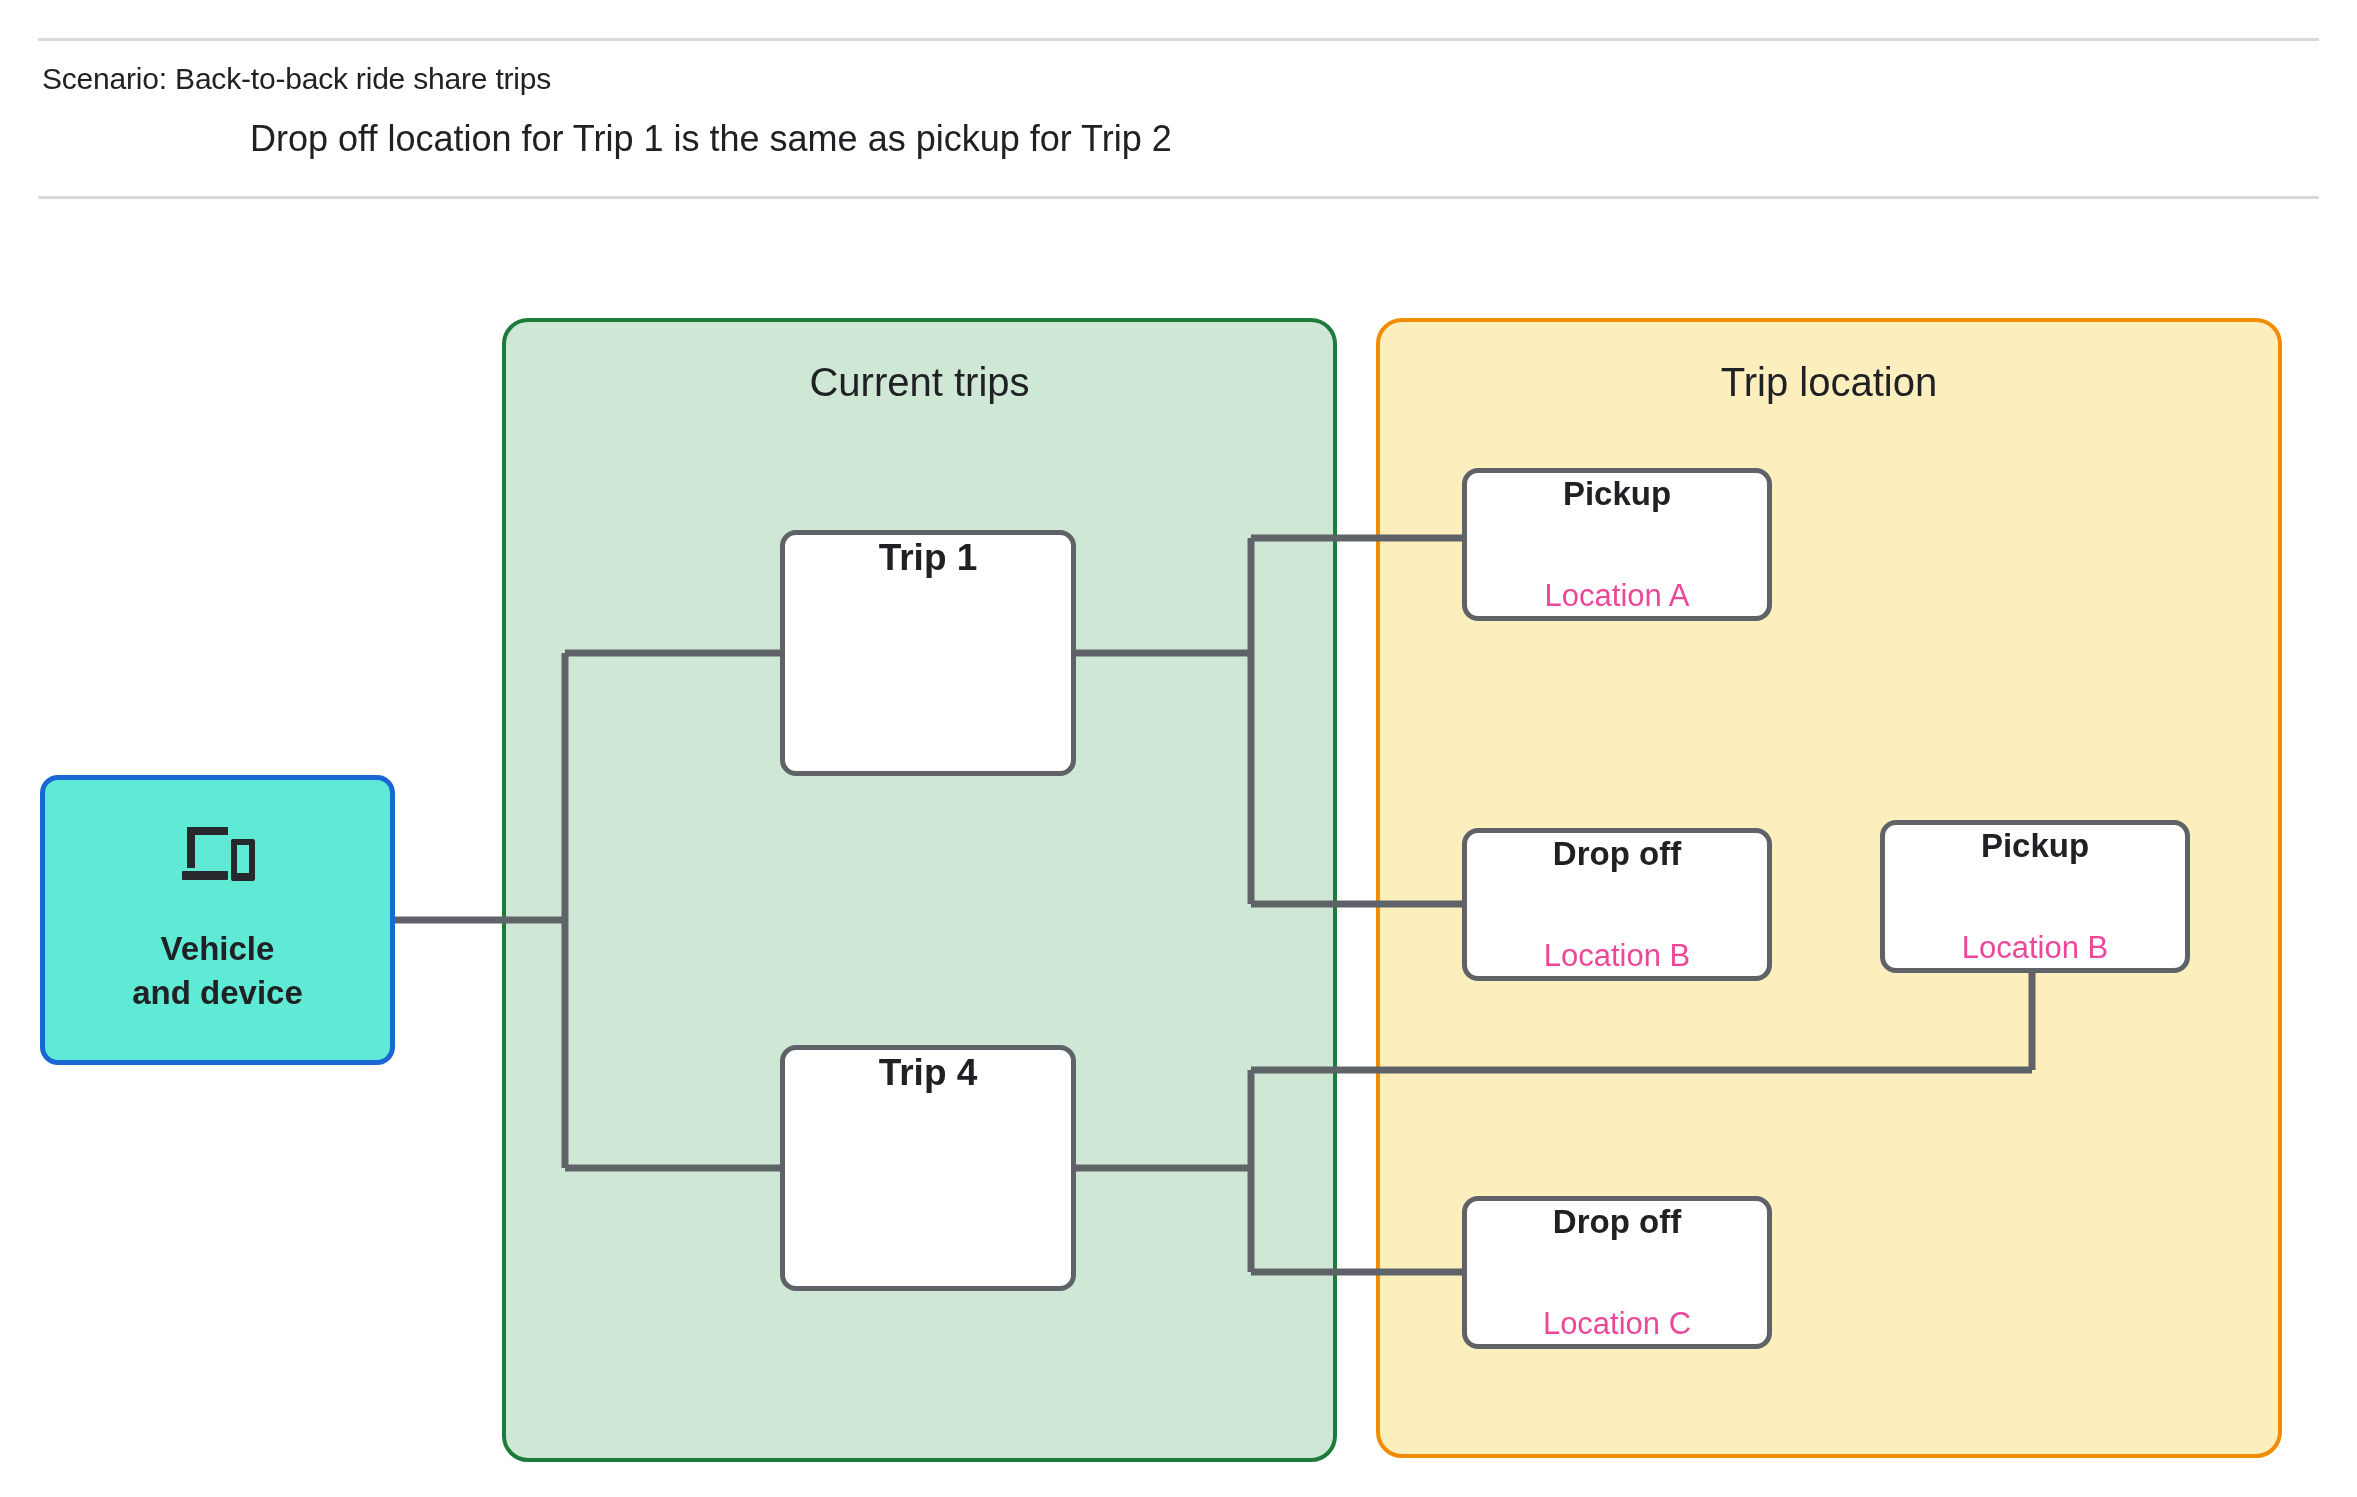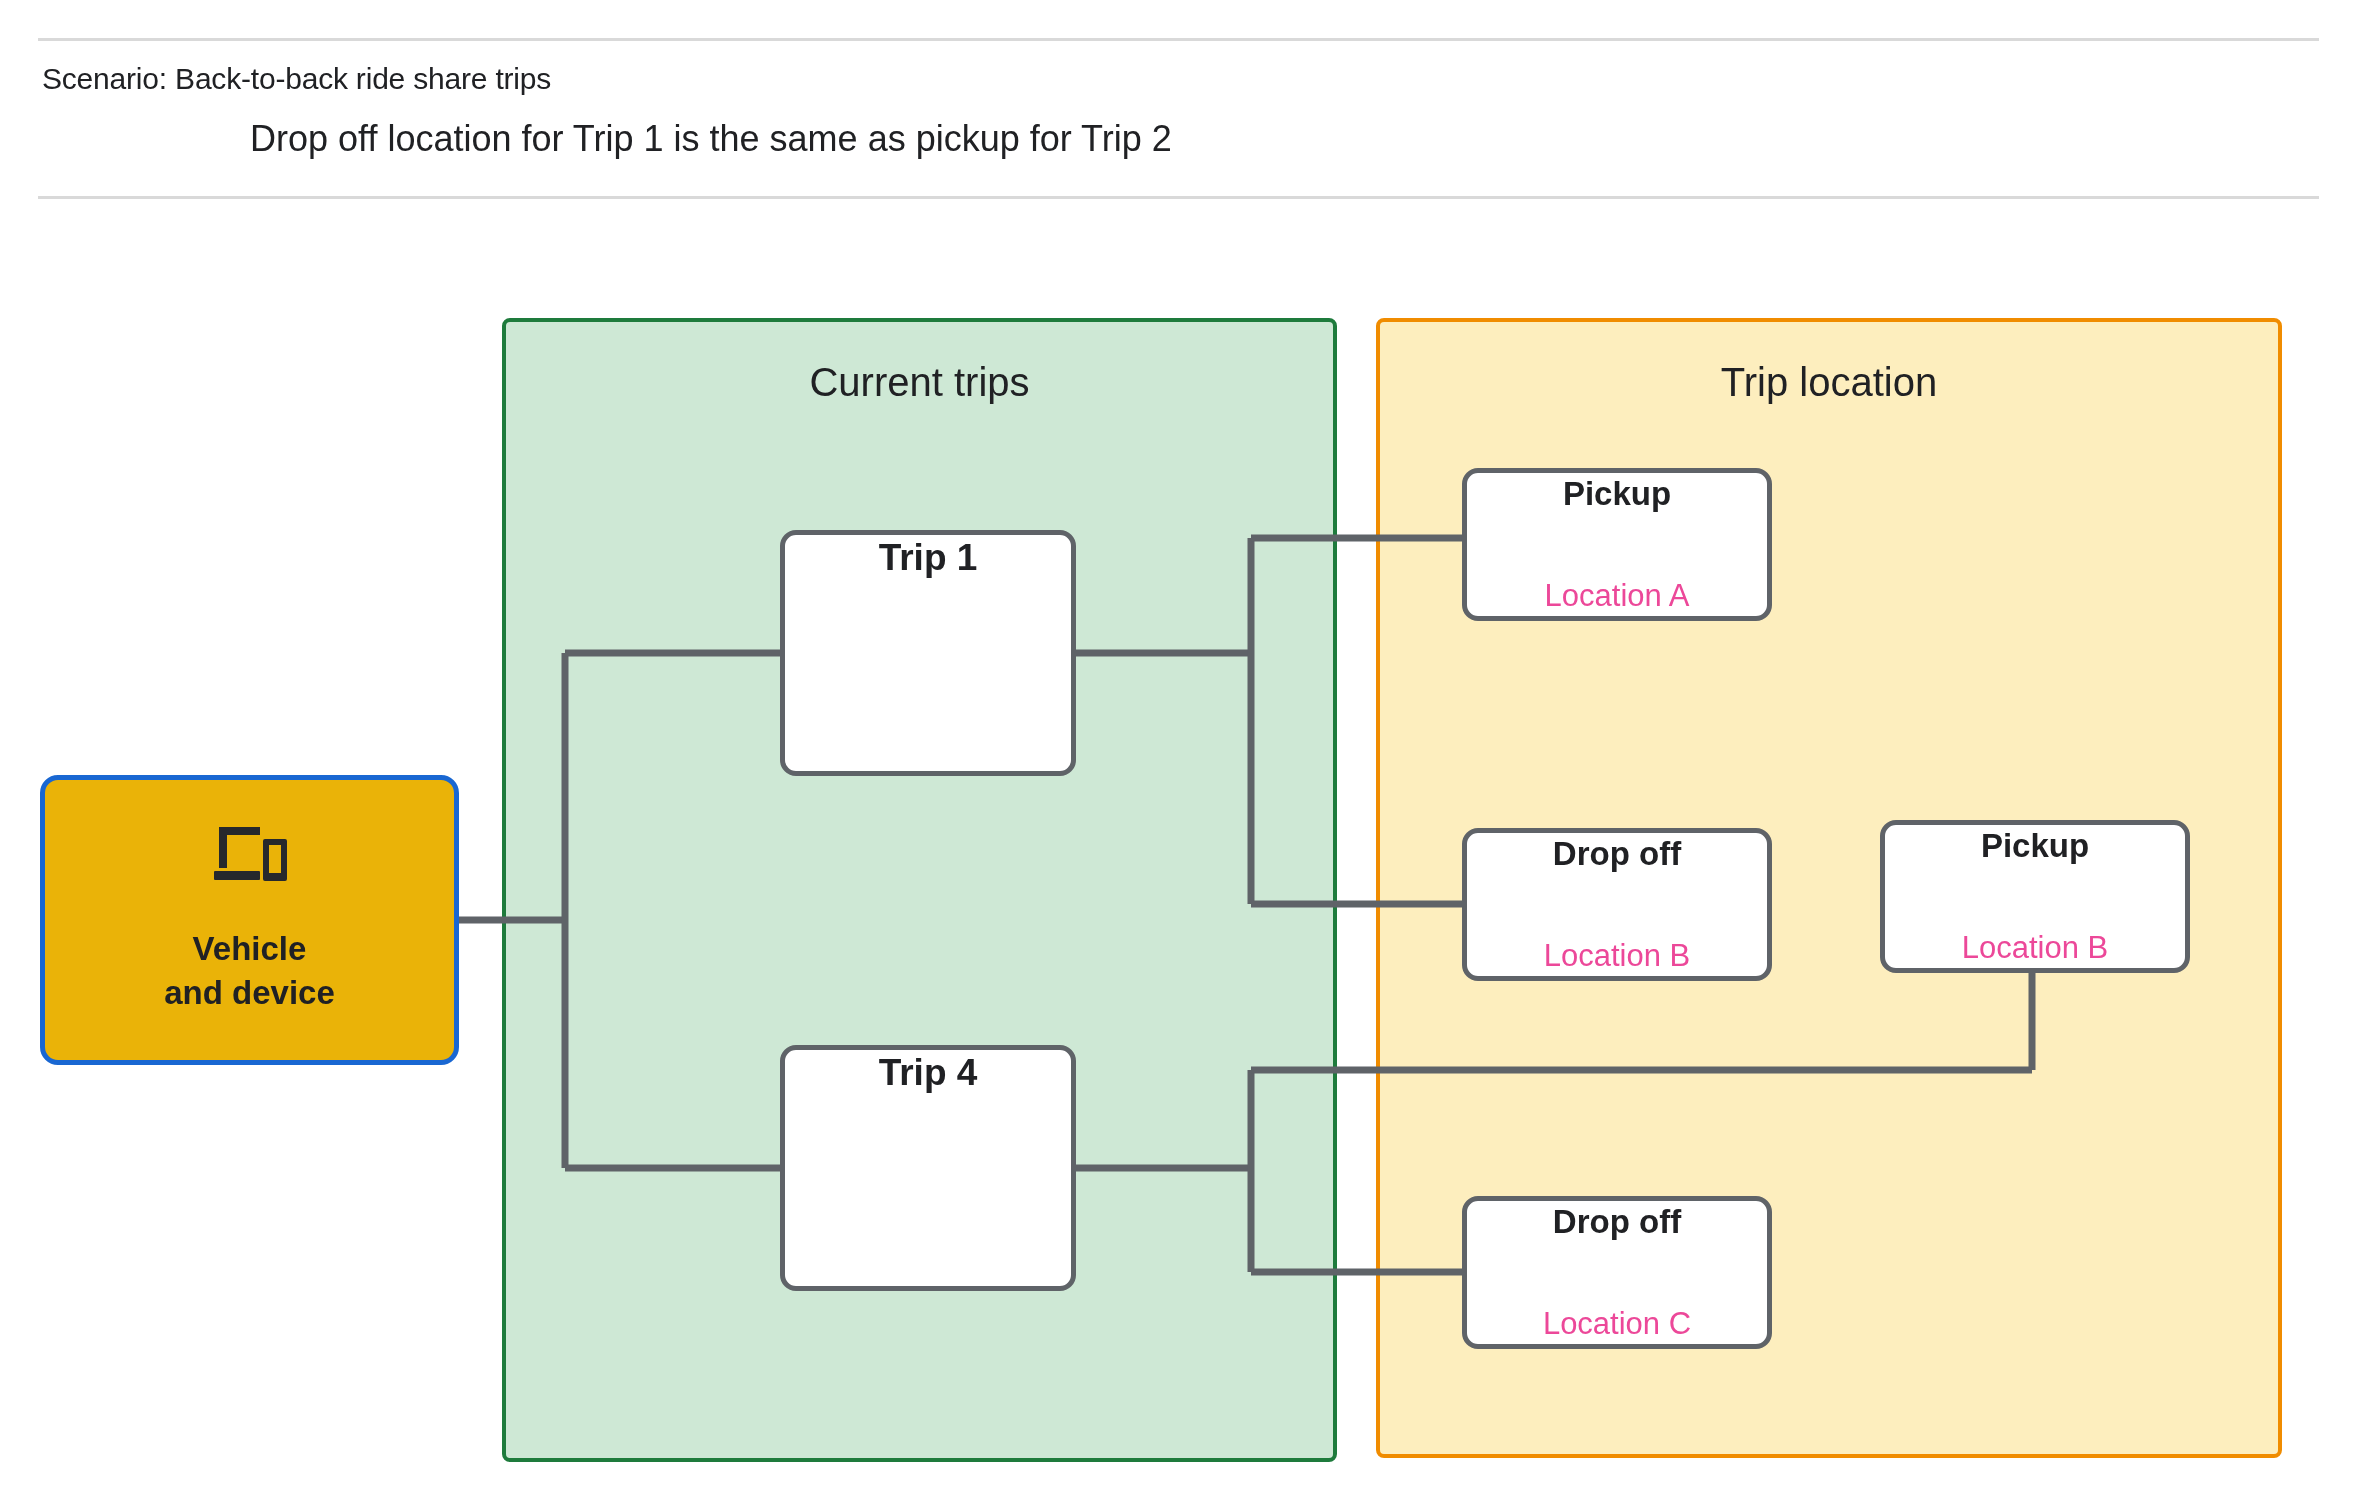--- a/index.html
+++ b/index.html
@@ -8,21 +8,21 @@
 
   
   #header-divider-top{position:absolute;left:38px;top:38px;width:2281px;height:3px;background:#d9d9d9;}
   #header-divider-bottom{position:absolute;left:38px;top:196px;width:2281px;height:3px;background:#d9d9d9;}
   #page-title{position:absolute;left:42px;top:62px;font-size:30px;font-weight:400;
               letter-spacing:-0.2px;white-space:nowrap;line-height:1.15;}
   #page-subtitle{position:absolute;left:250px;top:118px;font-size:36px;font-weight:400;
                  white-space:nowrap;line-height:1.15;}
 
   
-  .group{position:absolute;border-radius:8px;box-sizing:border-box;}
+  .group{position:absolute;border-radius:26px;box-sizing:border-box;}
   #group-current-trips{left:502px;top:318px;width:835px;height:1144px;
       background:#cee8d5;border:4px solid #1e7b3c;}
   #group-trip-waypoints{left:1376px;top:318px;width:906px;height:1140px;
       background:#fdeebe;border:4px solid #f08c00;}
   .group-title{position:absolute;left:0;right:0;top:38px;text-align:center;
       font-size:40px;font-weight:400;color:#202124;}
 
   
   #connectors{position:absolute;left:0;top:0;width:2357px;height:1497px;}
 
@@ -36,22 +36,22 @@
   #node-trip-1{left:780px;top:530px;width:296px;height:246px;}
   #node-trip-2{left:780px;top:1045px;width:296px;height:246px;}
   #node-trip-1 .ttl,#node-trip-2 .ttl{font-size:37px;font-weight:700;}
 
   #node-pickup-a{left:1462px;top:468px;width:310px;height:153px;}
   #node-dropoff-b{left:1462px;top:828px;width:310px;height:153px;}
   #node-pickup-b{left:1880px;top:820px;width:310px;height:153px;}
   #node-dropoff-c{left:1462px;top:1196px;width:310px;height:153px;}
 
   
-  #node-vehicle{position:absolute;left:40px;top:775px;width:419px;height:290px;
-      box-sizing:border-box;background:#eab308;border:5px solid #1967d2;border-radius:18px;
+  #node-vehicle{position:absolute;left:40px;top:775px;width:355px;height:290px;
+      box-sizing:border-box;background:#5eead4;border:5px solid #1967d2;border-radius:18px;
       display:flex;flex-direction:column;align-items:center;justify-content:center;}
   #devices-icon{width:74px;height:58px;margin-bottom:44px;}
   #vehicle-label{font-size:33px;font-weight:700;line-height:1.32;text-align:center;color:#202124;}
 </style>
 </head>
 <body>
 
 <div id="header-divider-top"></div>
 <div id="page-title">Scenario: Back-to-back ride share trips</div>
 <div id="page-subtitle">Drop off  location for Trip 1 is the same as pickup for Trip 2</div>

